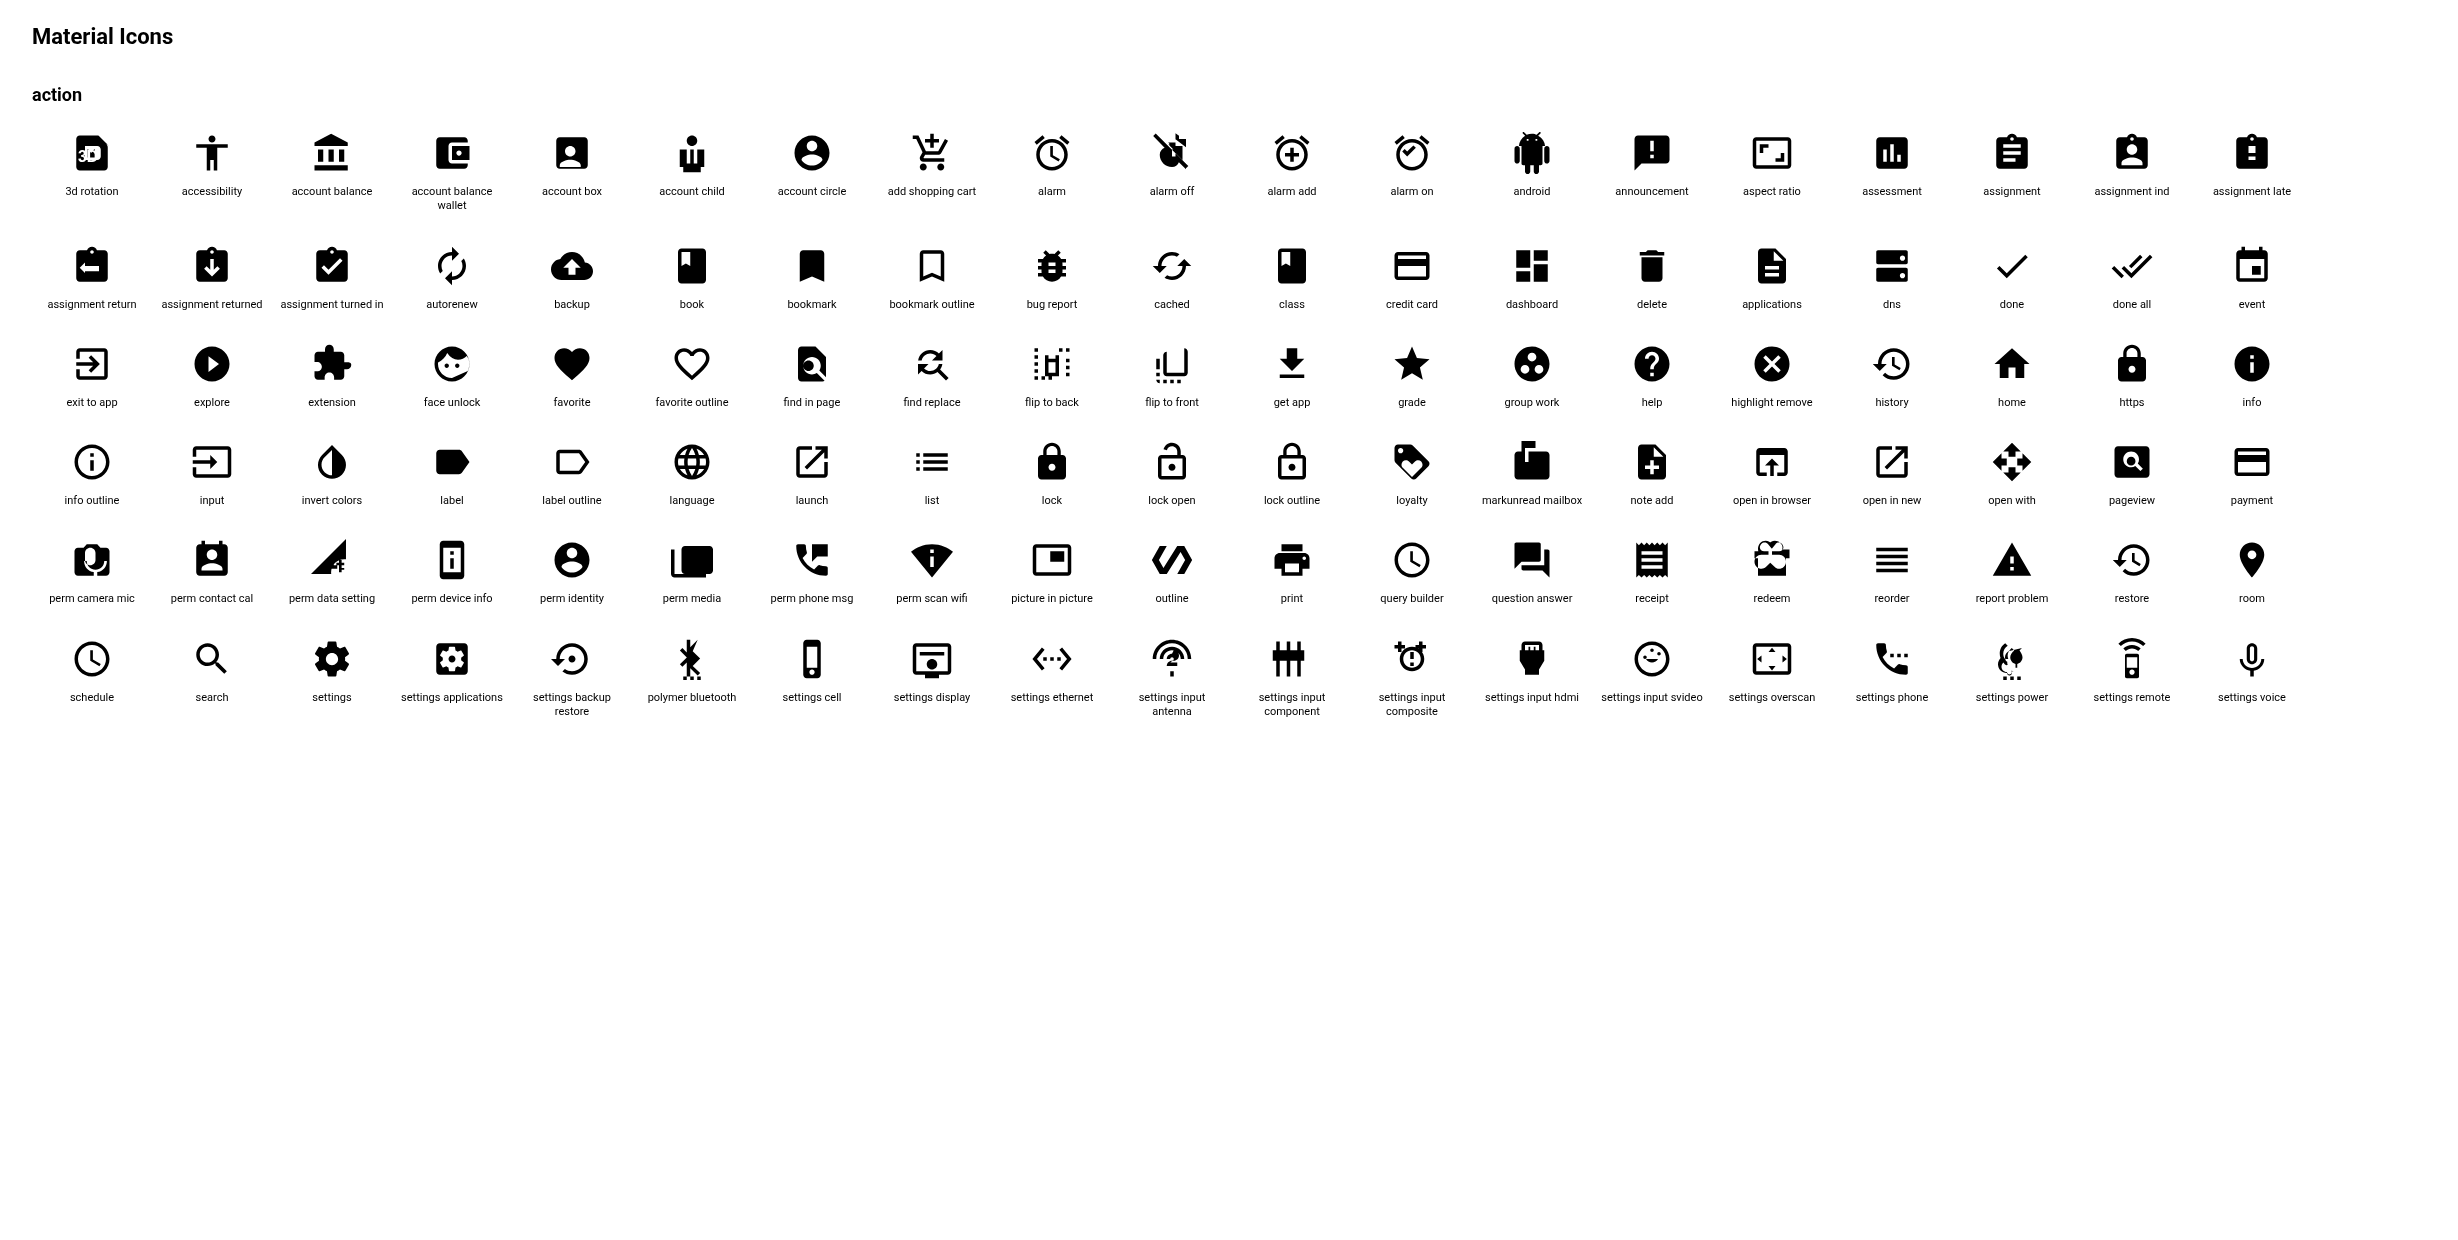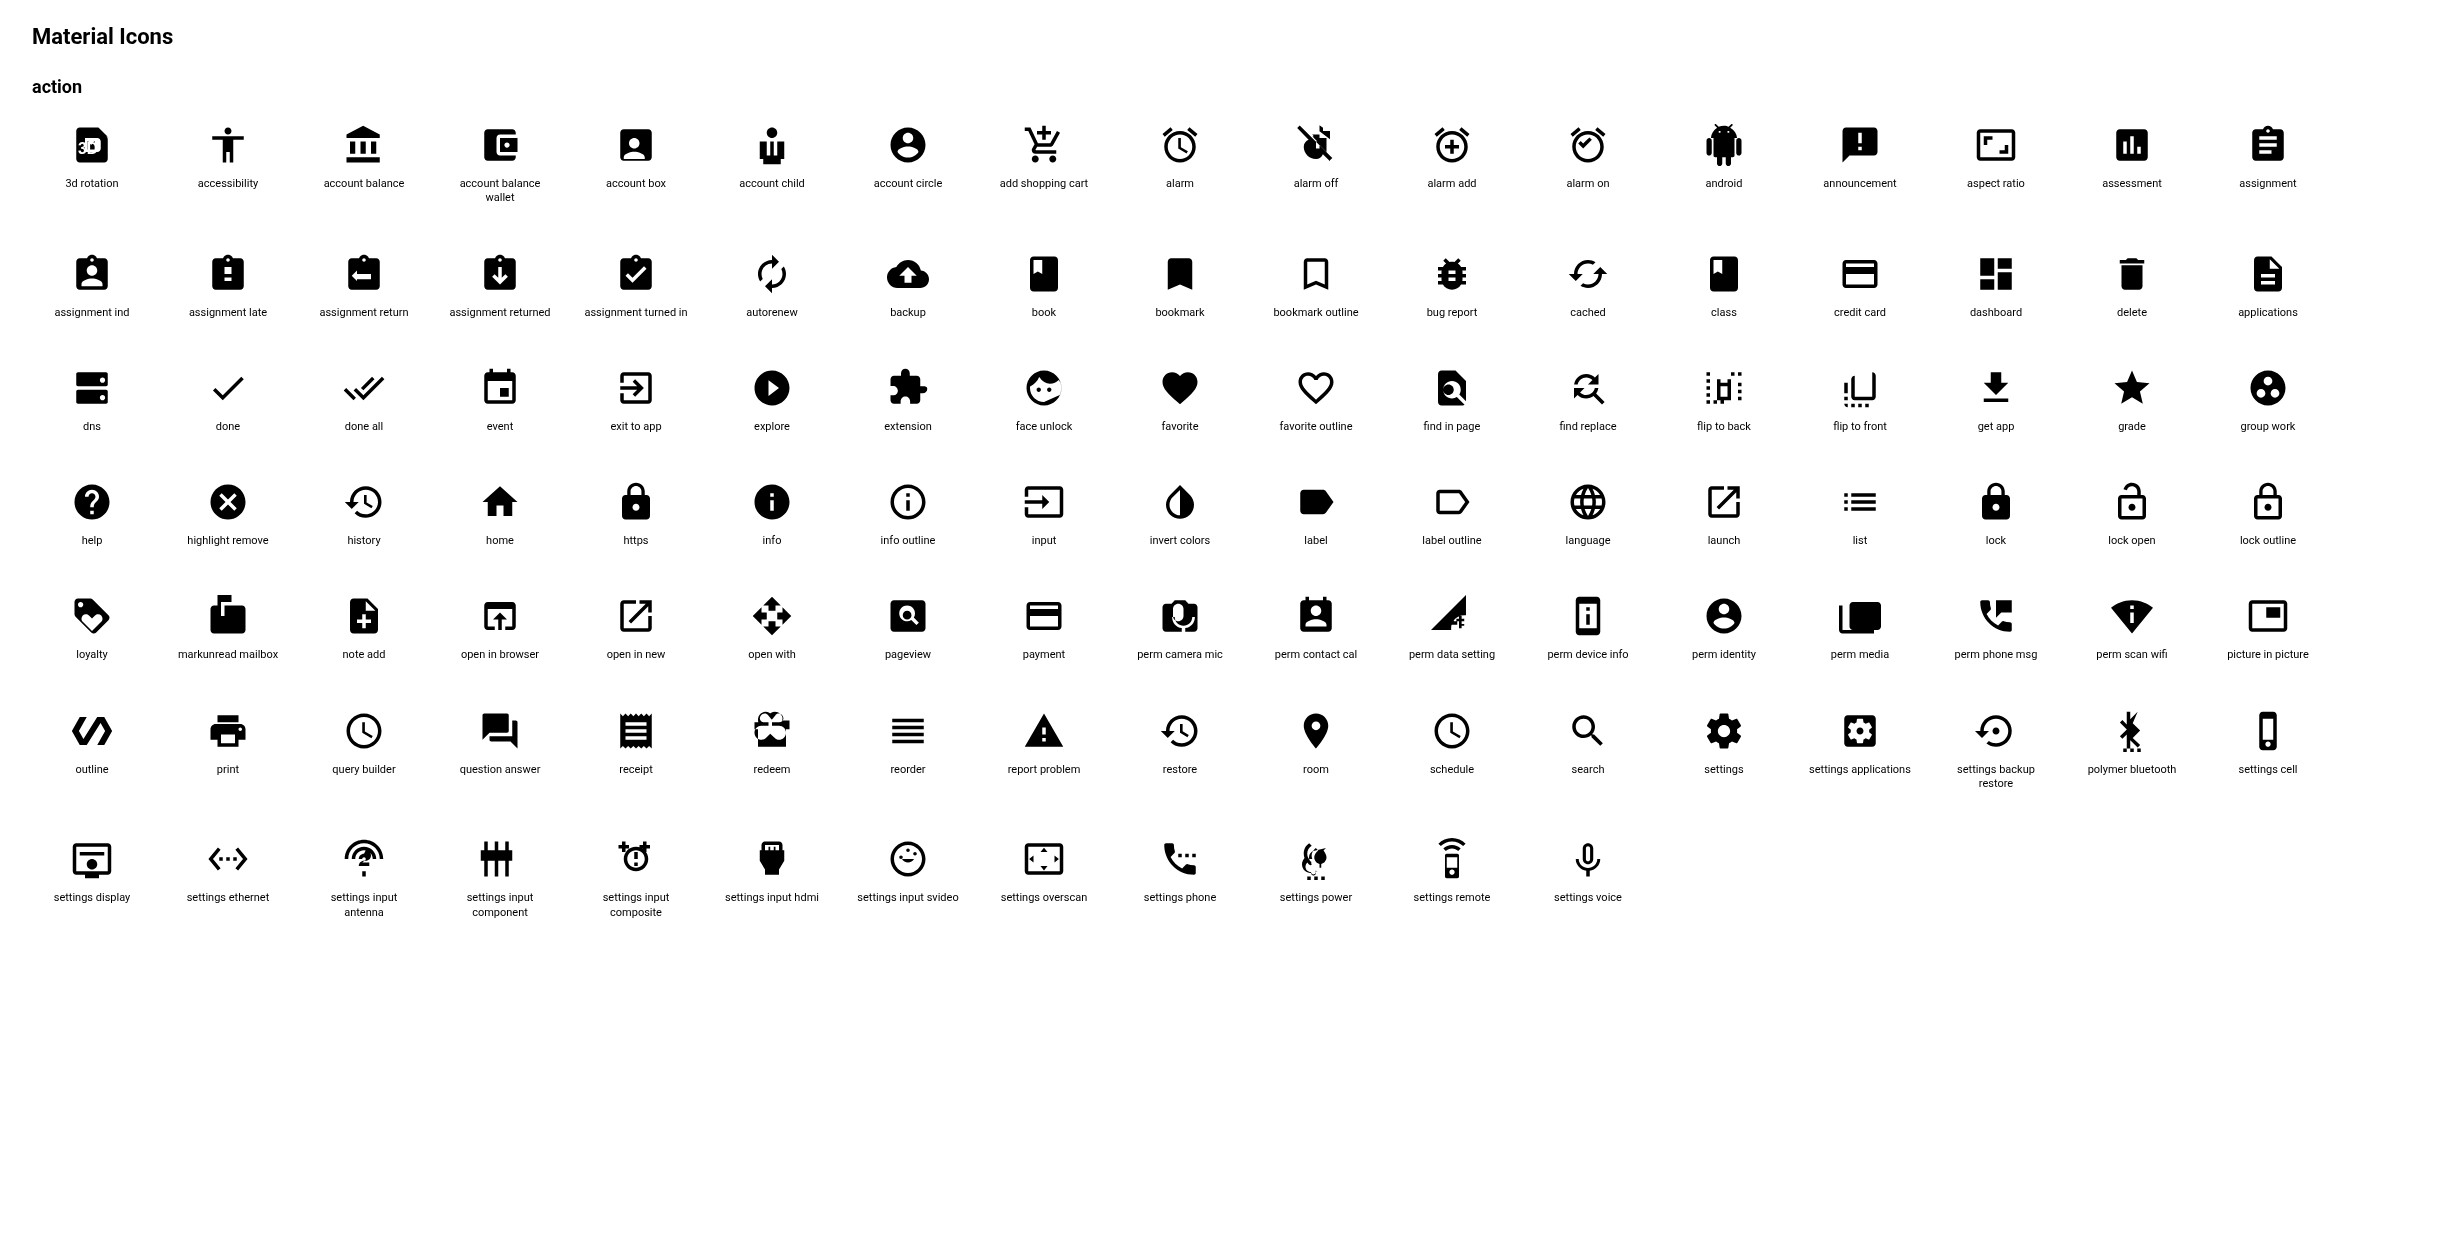--- a/index.html
+++ b/index.html
@@ -5,31 +5,31 @@
     * { box-sizing: border-box; margin: 0; padding: 0; }
     body {
       font-family: Roboto, Arial, sans-serif;
       background: #fff;
       color: #000;
       padding: 24px 32px;
     }
     h1 {
       font-size: 22px;
       font-weight: bold;
-      margin-bottom: 8px;
+      margin-bottom: 16px;
     }
     h2 {
       font-size: 18px;
       font-weight: bold;
       margin-bottom: 12px;
     }
     .icon-grid {
       display: flex;
       flex-wrap: wrap;
-      gap: 16px;
+      gap: 0;
     }
     .icon-item {
       display: flex;
       flex-direction: column;
       align-items: center;
       justify-content: flex-start;
       width: 120px;
       padding: 12px 8px 16px;
       cursor: pointer;
     }

